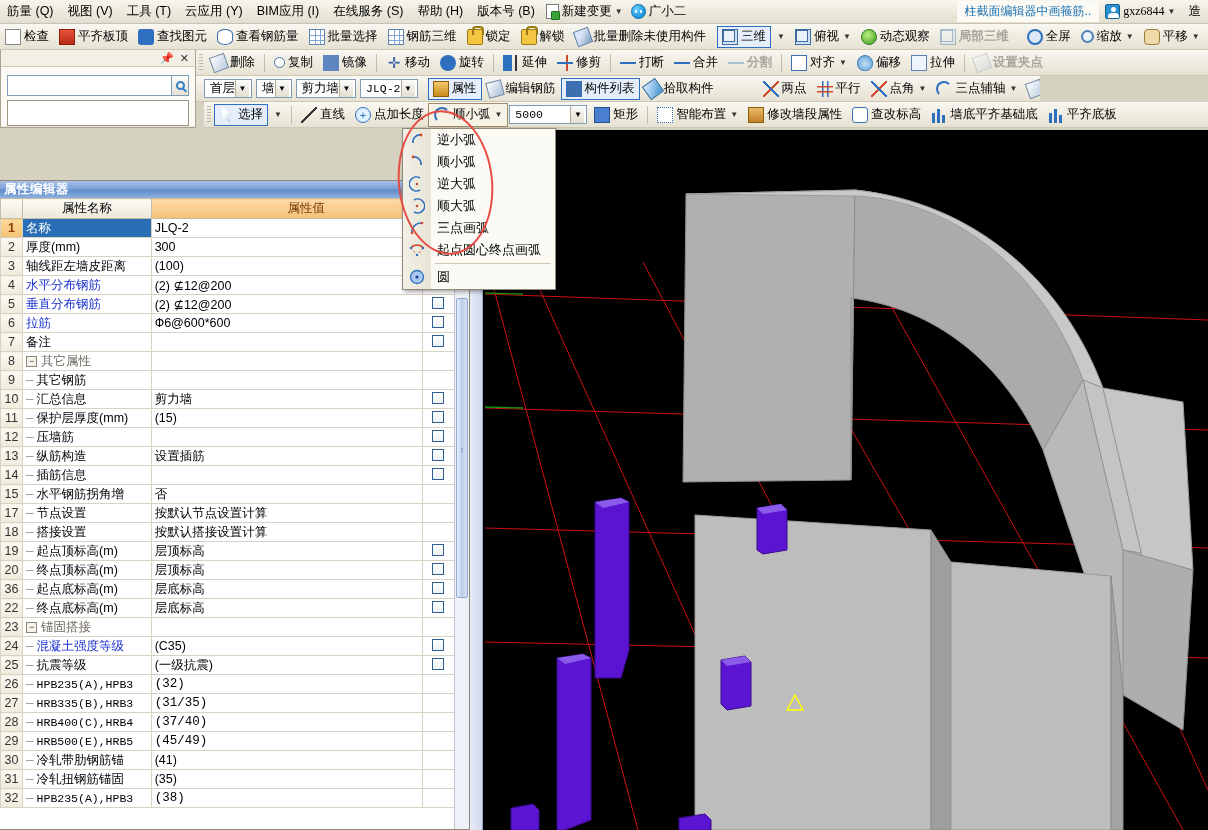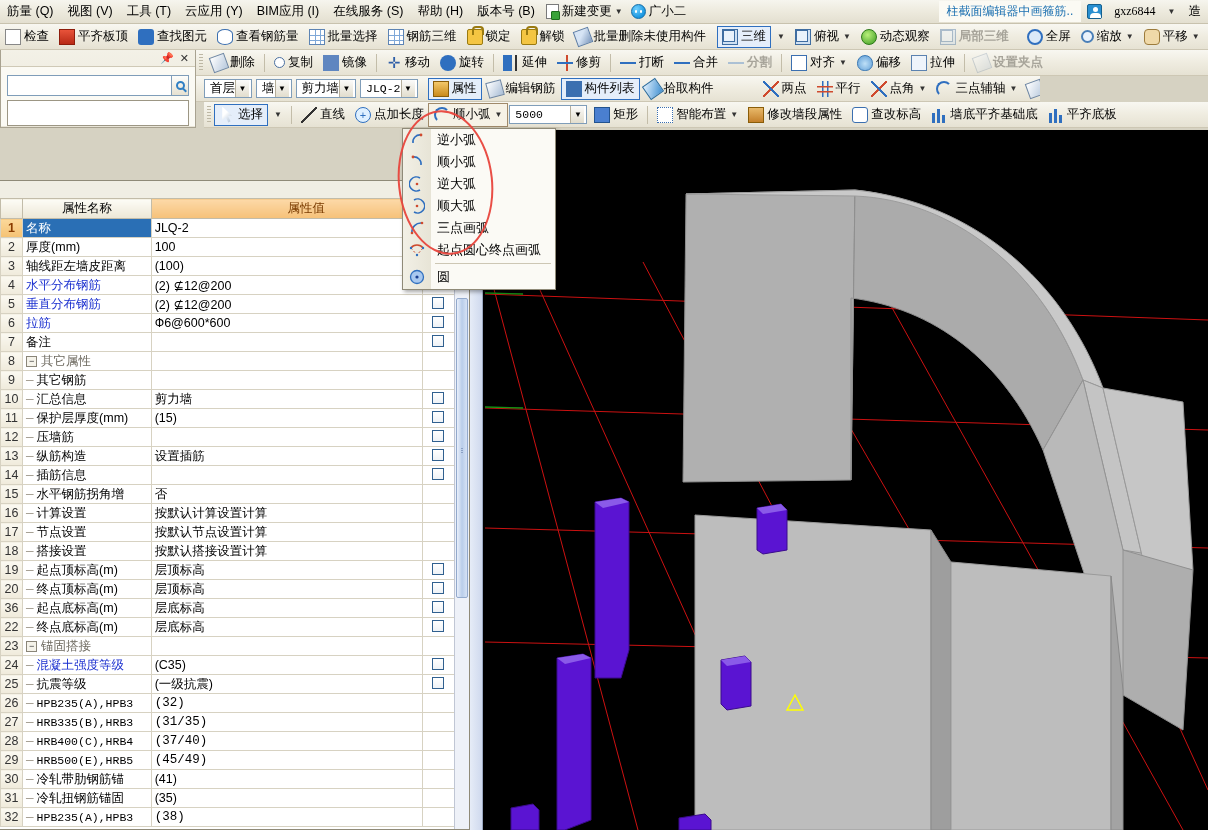--- a/index.html
+++ b/index.html
@@ -24,21 +24,21 @@
   .menu-item {
     padding: 2px 7px; font-size: 12.5px; color: #000; cursor: default;
   }
   .mb-btn { display: flex; align-items: center; gap: 3px; padding: 1px 4px; }
   .mb-caret { font-size: 8px; color: #333; }
   .mb-spacer { flex: 1 1 auto; }
   .mb-link {
     color: #1a6fb0; font-size: 12px; padding: 2px 8px;
     background: #fbfaf4;
   }
-  .mb-user { display: flex; align-items: center; gap: 12px; padding: 0 6px;
+  .mb-user { display: flex; align-items: center; gap: 3px; padding: 0 6px;
      font-family: "Liberation Serif", serif; font-size: 12px; }
 
   
   .ic { display: inline-block; position: relative; vertical-align: middle; }
   .ic-newdoc { width: 13px; height: 15px; background: #fff; border: 1px solid #7a7a7a; }
   .ic-newdoc:after { content:""; position: absolute; right:-2px; bottom:-2px; width:7px;height:7px;
      background:#39a338; border:1px solid #1d6d1c; border-radius:1px;}
   .ic-face { width: 15px; height: 15px; border-radius: 50%;
      background: radial-gradient(circle at 35% 30%, #6fd0ff, #1a96e0 70%);
      border: 1px solid #0f6ca8; }
@@ -603,41 +603,42 @@
         <path d="M 238,530 L 262,526 L 268,532 L 244,536 Z" fill="#8a5ae8"></path>
         <path d="M 28,678 L 50,674 L 56,680 L 56,700 L 28,700 Z" fill="#5a14d2" stroke="#3a0b8c"></path>
         <path d="M 196,688 L 222,684 L 228,690 L 228,700 L 196,700 Z" fill="#5a14d2" stroke="#3a0b8c"></path>
       </g>
 
       <path d="M 312,565 L 320,580 L 304,580 Z" fill="none" stroke="#ffff00" stroke-width="1.5"></path>
     </svg>
   </div>
 
   <div class="propeditor">
+    <div class="pe-title">属性编辑器</div>
     <div class="pe-grid">
       <table class="pe">
         <thead>
           <tr>
             <th style="width:22px"></th>
             <th class="namecol" style="width:128px">属性名称</th>
             <th class="vcol" style="width:270px">属性值</th>
             <th style="width:32px"></th>
           </tr>
         </thead>
         <tbody id="pe-body">
             <tr class="selrow">
               <td class="num sel">1</td>
               <td class="namec"><span>名称</span></td>
               <td class="valc">JLQ-2</td>
               <td class="ckc"></td>
             </tr>
             <tr>
               <td class="num">2</td>
               <td class="namec"><span>厚度(mm)</span></td>
-              <td class="valc">100</td>
+              <td class="valc">300</td>
               <td class="ckc"></td>
             </tr>
             <tr>
               <td class="num">3</td>
               <td class="namec"><span>轴线距左墙皮距离</span></td>
               <td class="valc">(100)</td>
               <td class="ckc"></td>
             </tr>
             <tr>
               <td class="num">4</td>
@@ -702,26 +703,20 @@
             <tr>
               <td class="num">14</td>
               <td class="namec"><span class="treeline">—</span><span>插筋信息</span></td>
               <td class="valc"></td>
               <td class="ckc"><span class="ckbox"></span></td>
             </tr>
             <tr>
               <td class="num">15</td>
               <td class="namec"><span class="treeline">—</span><span>水平钢筋拐角增</span></td>
               <td class="valc">否</td>
-              <td class="ckc"></td>
-            </tr>
-            <tr>
-              <td class="num">16</td>
-              <td class="namec"><span class="treeline">—</span><span>计算设置</span></td>
-              <td class="valc">按默认计算设置计算</td>
               <td class="ckc"></td>
             </tr>
             <tr>
               <td class="num">17</td>
               <td class="namec"><span class="treeline">—</span><span>节点设置</span></td>
               <td class="valc">按默认节点设置计算</td>
               <td class="ckc"></td>
             </tr>
             <tr>
               <td class="num">18</td>

